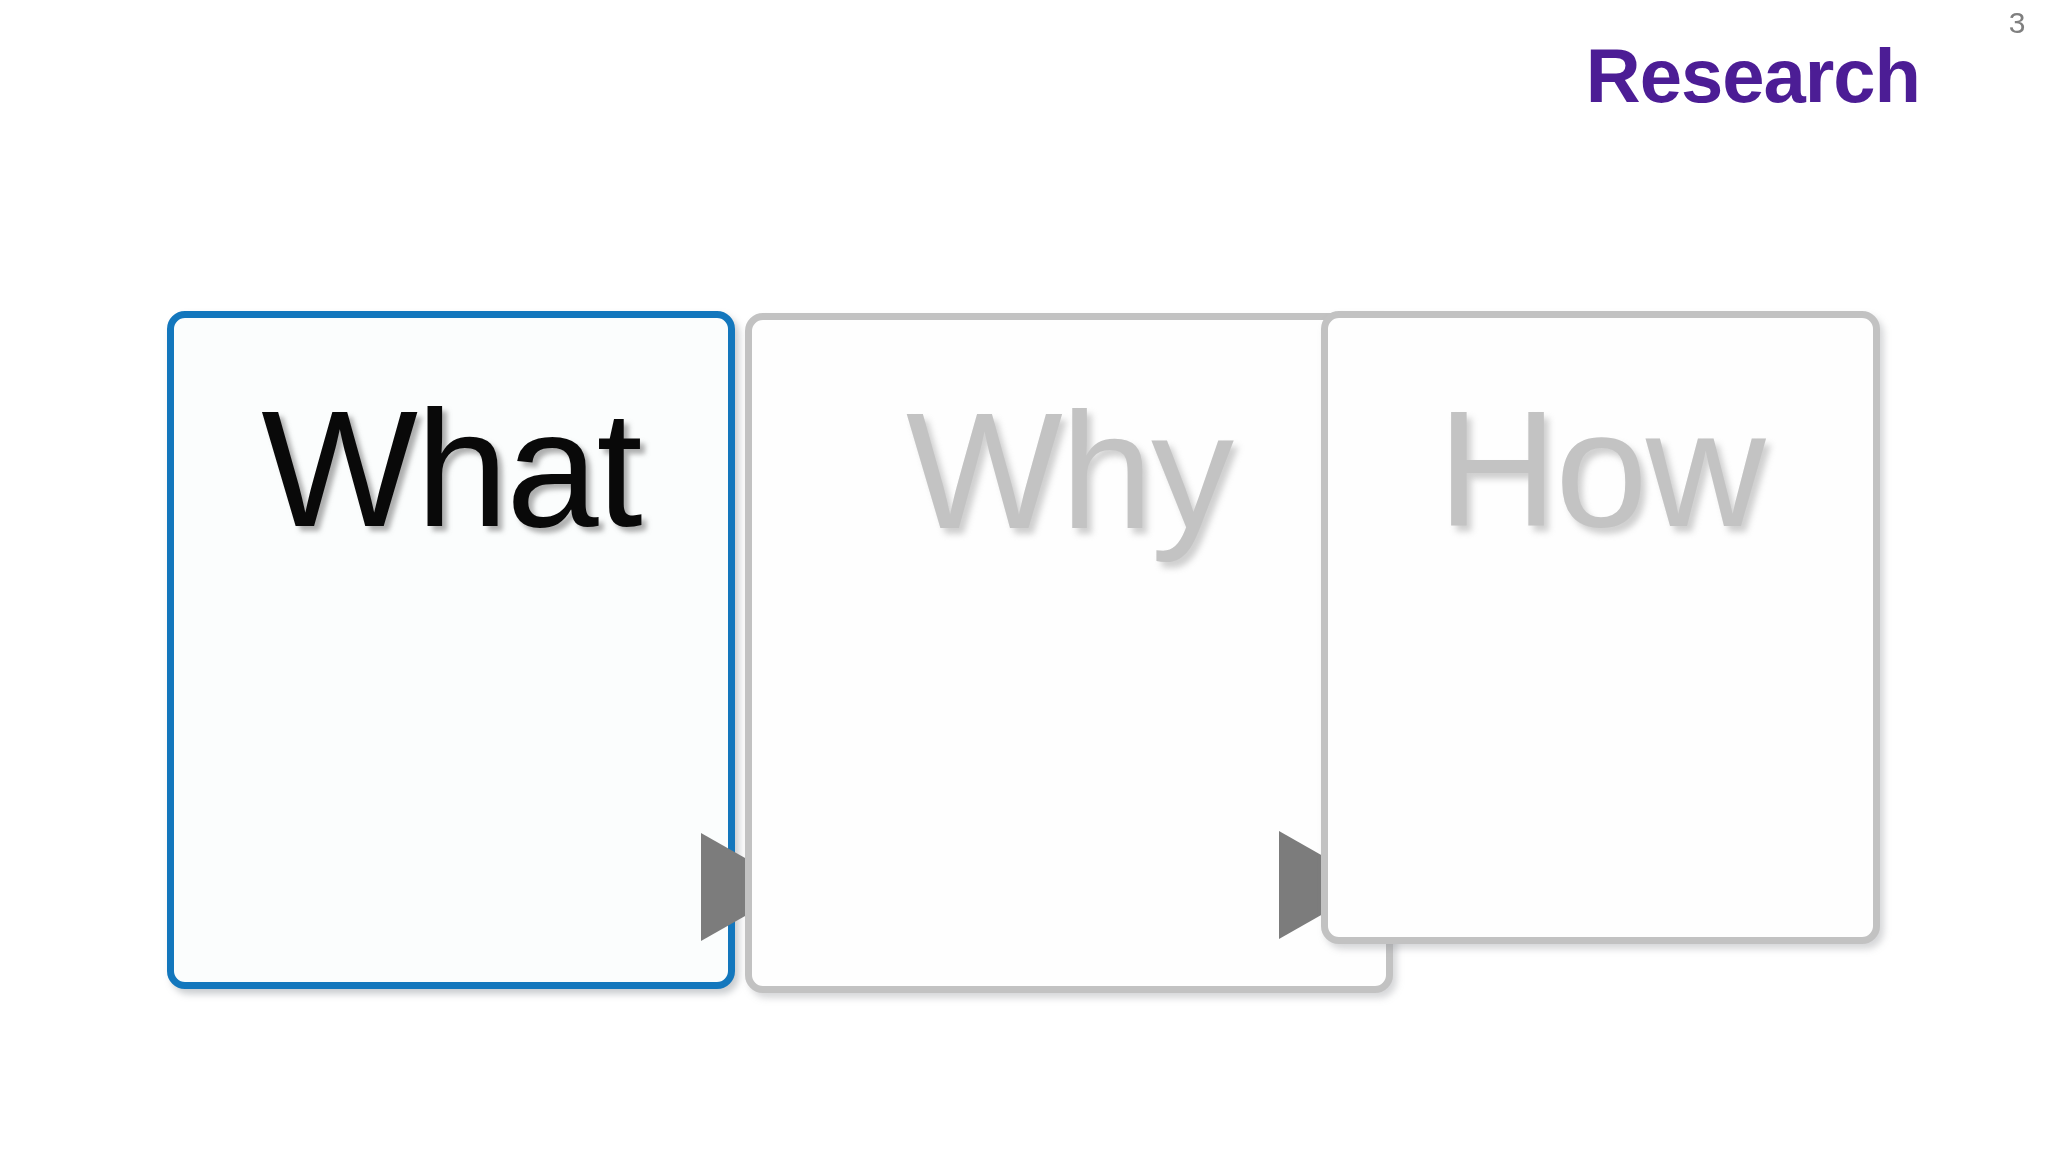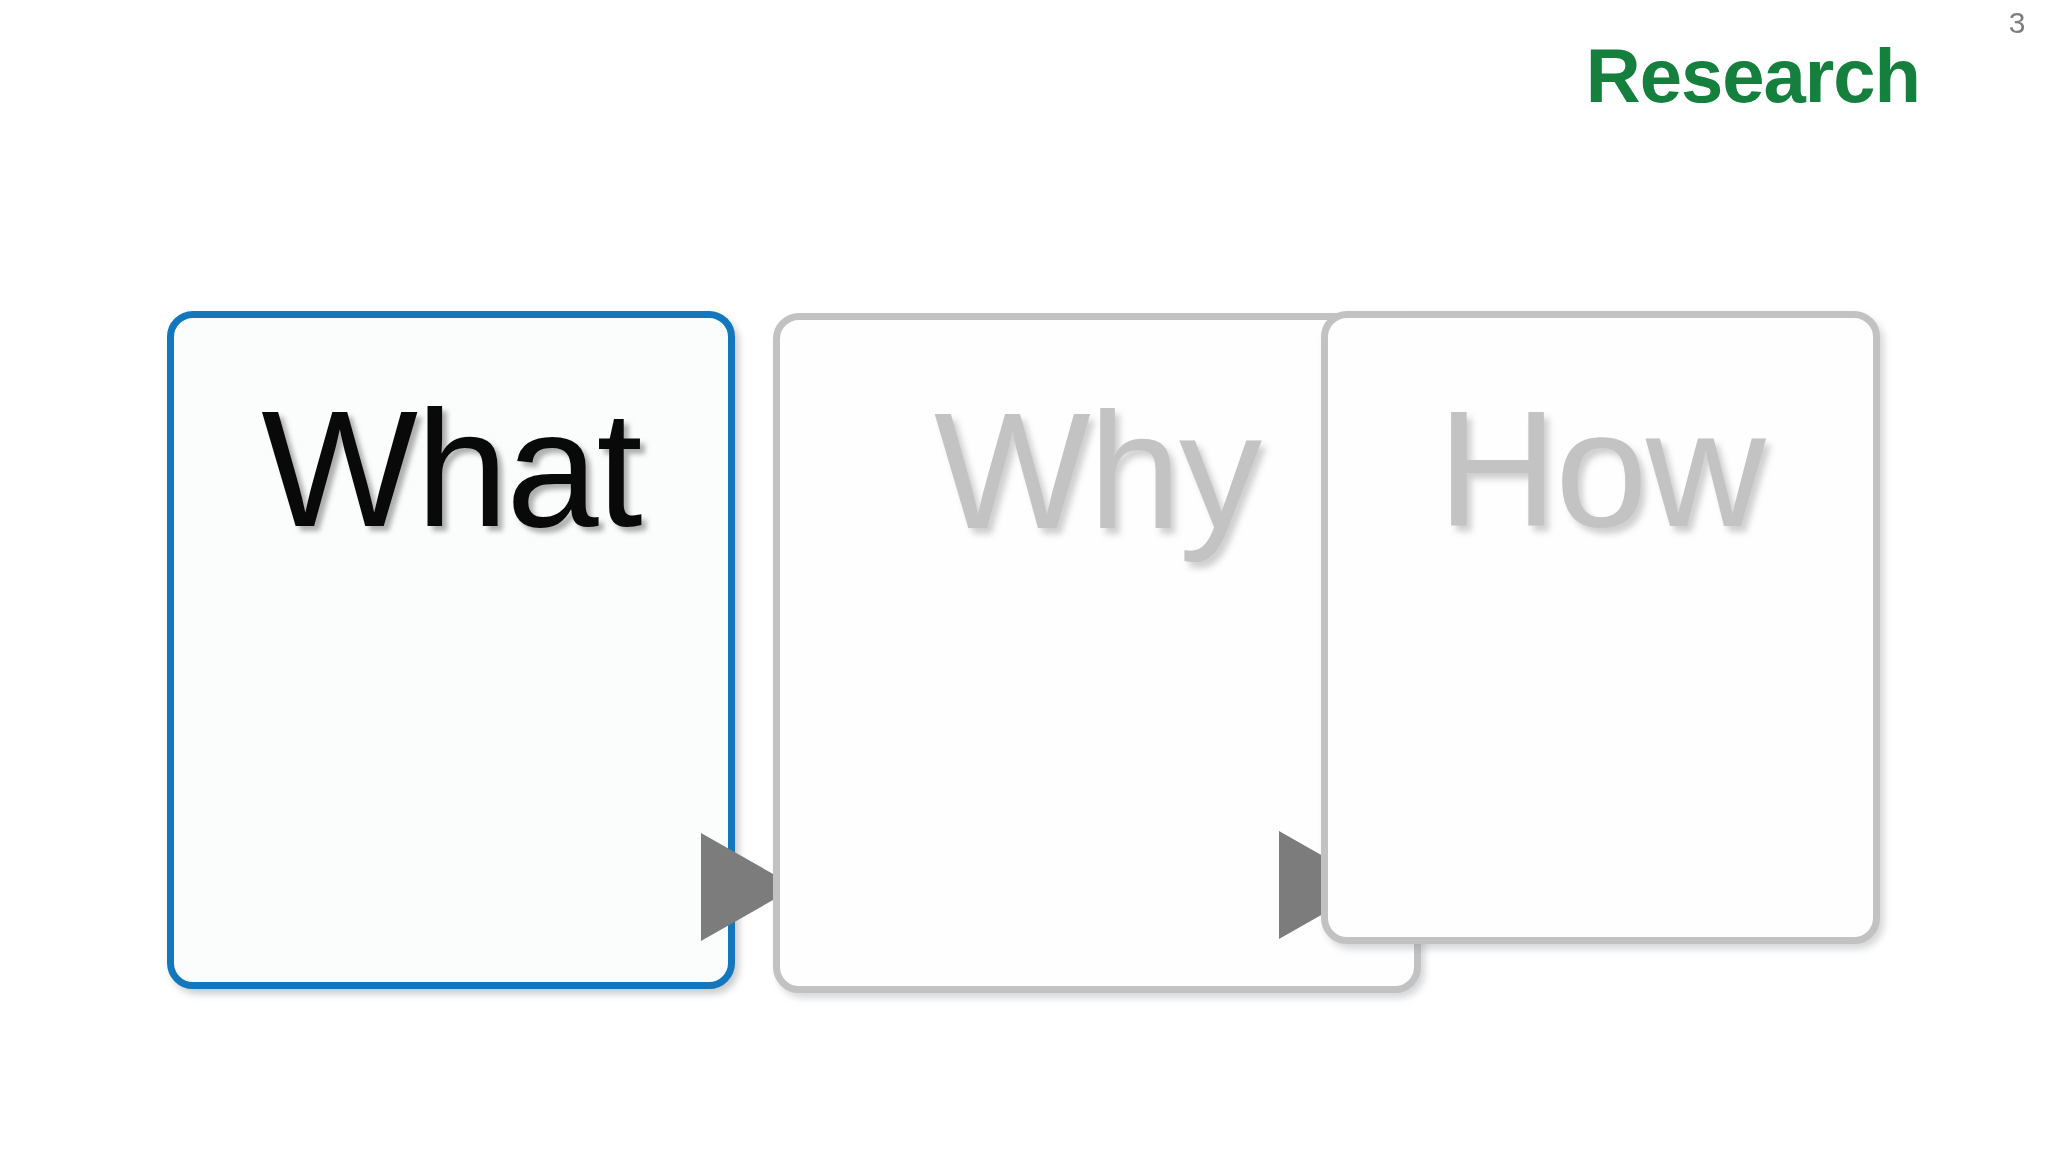--- a/index.html
+++ b/index.html
@@ -33,39 +33,39 @@
   }
 
   
   .slide-title {
     position: absolute;
     top: 38px;
     right: 128px;
     font-size: 76px;
     line-height: 1;
     font-weight: bold;
-    color: #15803d;
+    color: #4c1d95;
     letter-spacing: -1px;
     white-space: nowrap;
     font-family: "Liberation Sans", sans-serif;
   }
 
   
   .card-row {
     position: absolute;
     left: 0;
     top: 0;
     width: 100%;
     height: 100%;
   }
 
   .card {
     position: absolute;
     box-sizing: border-box;
-    border-radius: 26px;
+    border-radius: 18px;
     background: #fcfdfd;
     display: flex;
     align-items: flex-start;
     justify-content: center;
   }
 
   .card .card-label {
     display: block;
     font-size: 166px;
     line-height: 1;
@@ -95,21 +95,21 @@
   .card--muted {
     border: 7px solid #c2c2c2;
     box-shadow: 4px 5px 7px rgba(140,145,150,0.36);
     background: #fefefe;
   }
   .card--muted .card-label {
     color: #c3c3c3;
     text-shadow: 5px 6px 6px rgba(150,150,150,0.45);
   }
 
-  .card--why  { left: 745px;  top: 313px; width: 648px; height: 680px; margin-left: 28px; }
+  .card--why  { left: 745px;  top: 313px; width: 648px; height: 680px; }
   .card--how  { left: 1321px; top: 311px; width: 559px; height: 633px; }
 
   
   .arrow {
     position: absolute;
     width: 0;
     height: 0;
     border-top: 54px solid transparent;
     border-bottom: 54px solid transparent;
     border-left: 95px solid #7c7c7c;

